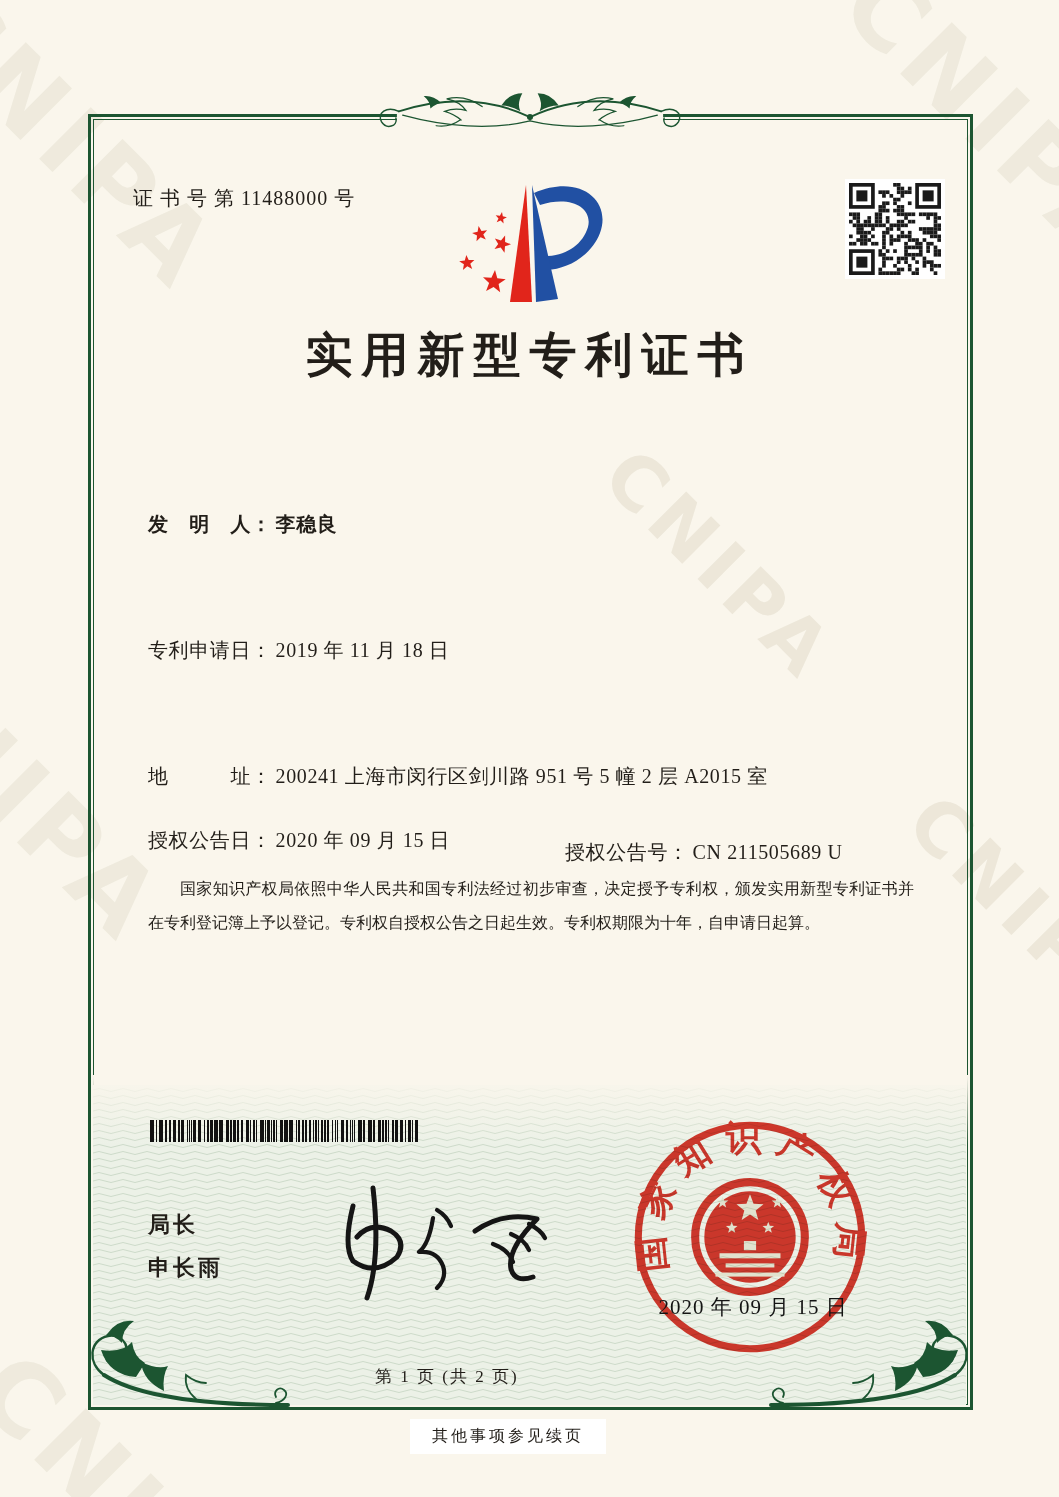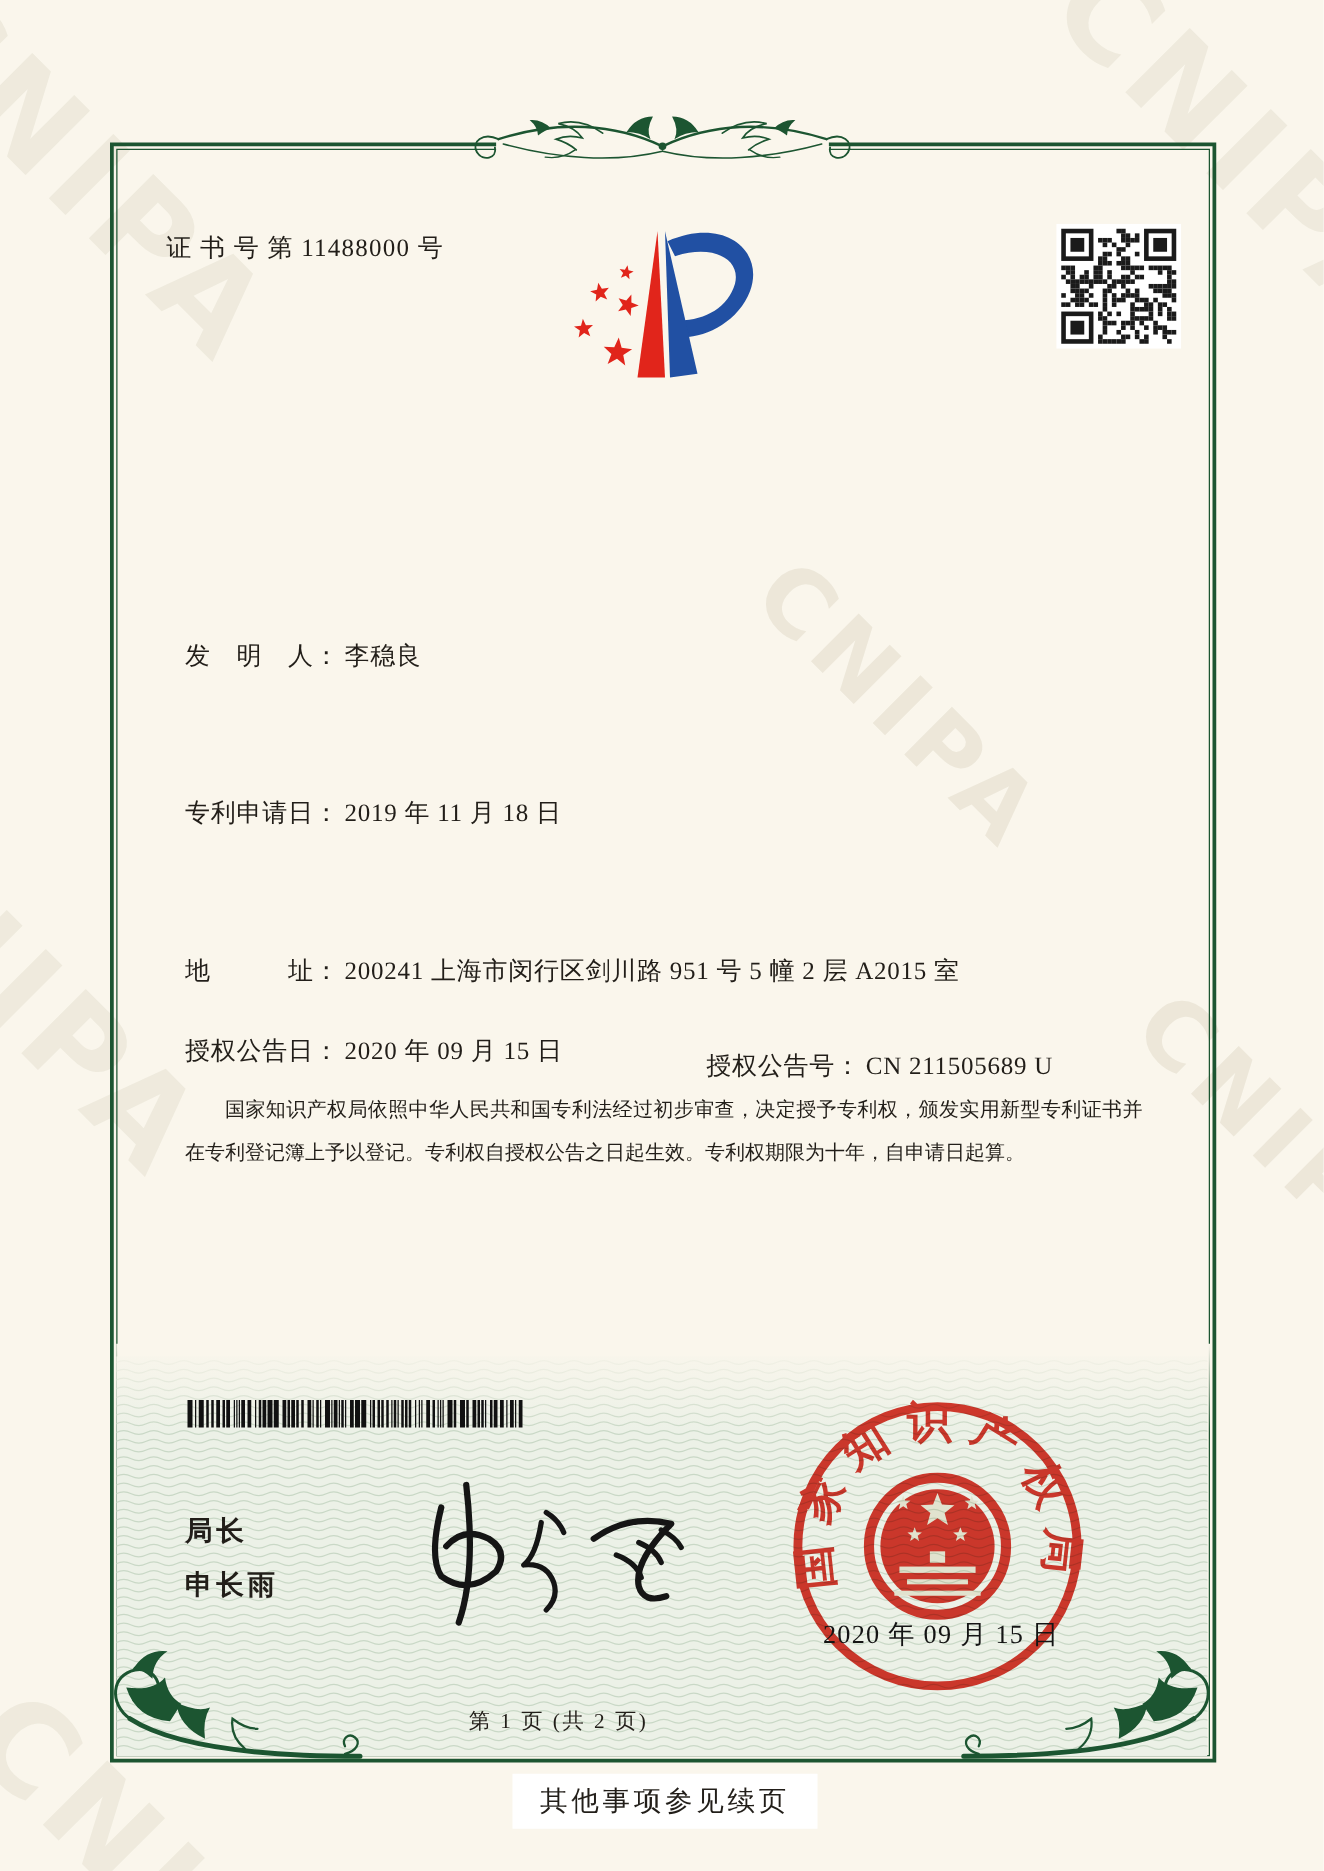--- a/index.html
+++ b/index.html
@@ -49,21 +49,21 @@
     font-family:"Liberation Sans","DejaVu Sans",sans-serif; font-weight:600; font-size:22px; letter-spacing:3px;}
   .sig-title{top:1210px;} .sig-name{top:1253px;}
   .autograph{position:absolute; left:315px; top:1176px; width:250px; height:128px; z-index:3;}
   .seal{position:absolute; left:618px; top:1105px; width:264px; height:264px;
     mix-blend-mode:multiply; opacity:0.93; z-index:2;}
   .seal-date{position:absolute; left:653px; top:1293px; width:200px; text-align:center;
     font-size:21px; letter-spacing:1px; color:#141414; z-index:4;}
   .page-info{position:absolute; left:375px; top:1365px; width:260px; text-align:left;
     font-size:17px; letter-spacing:2px; z-index:3;}
   .continuation{position:absolute; left:410px; top:1419px; background:#ffffff;
-    padding:7px 22px; font-size:22px; letter-spacing:3px; z-index:3;}
+    padding:7px 22px; font-size:16px; letter-spacing:3px; z-index:3;}
 </style>
 </head>
 <body>
 
 <div class="page">
 
   <span class="wm wm-lg" style="left:-24px;top:-36px;">CNIPA</span>
   <span class="wm wm-lg" style="left:902px;top:-56px;">CNIPA</span>
   <span class="wm" style="left:648px;top:432px;">CNIPA</span>
   <span class="wm wm-lg" style="left:-78px;top:616px;">CNIPA</span>
@@ -391,22 +391,23 @@
       <rect x="7.68" y="7.68" width="18.400000000000002" height="18.400000000000002" fill="#fff"></rect>
       <rect x="11.36" y="11.36" width="11.040000000000001" height="11.040000000000001" fill="#1a1a1a"></rect>
       <rect x="70.24000000000001" y="4" width="25.76" height="25.76" fill="#1a1a1a"></rect>
       <rect x="73.92" y="7.68" width="18.400000000000002" height="18.400000000000002" fill="#fff"></rect>
       <rect x="77.60000000000001" y="11.36" width="11.040000000000001" height="11.040000000000001" fill="#1a1a1a"></rect>
       <rect x="4" y="70.24000000000001" width="25.76" height="25.76" fill="#1a1a1a"></rect>
       <rect x="7.68" y="73.92" width="18.400000000000002" height="18.400000000000002" fill="#fff"></rect>
       <rect x="11.36" y="77.60000000000001" width="11.040000000000001" height="11.040000000000001" fill="#1a1a1a"></rect>
     </svg>
 
-
-  <div class="row" style="top:511px;">
+  <h1 class="title">实用新型专利证书</h1>
+
+  <div class="row" style="top:511px;font-weight:bold;">
     <span class="flabel">发　明　人：</span><span class="fvalue">李稳良</span>
   </div>
   <div class="row" style="top:637px;">
     <span class="flabel">专利申请日：</span><span class="fvalue">2019 年 11 月 18 日</span>
   </div>
   <div class="row" style="top:763px;">
     <span class="flabel">地　　　址：</span><span class="fvalue">200241 上海市闵行区剑川路 951 号 5 幢 2 层 A2015 室</span>
   </div>
   <div class="row" style="top:827px;">
     <span class="flabel">授权公告日：</span><span class="fvalue">2020 年 09 月 15 日</span>

